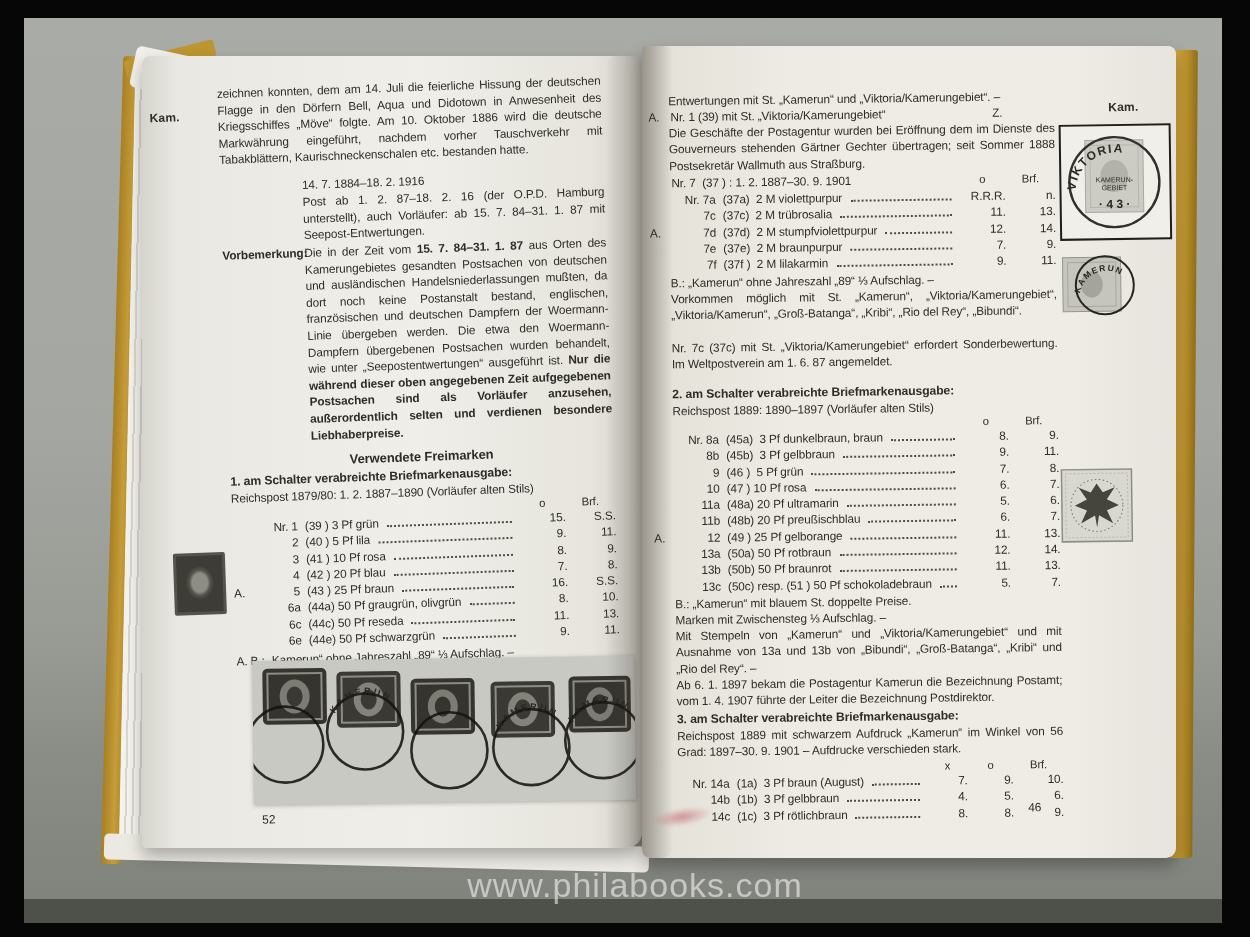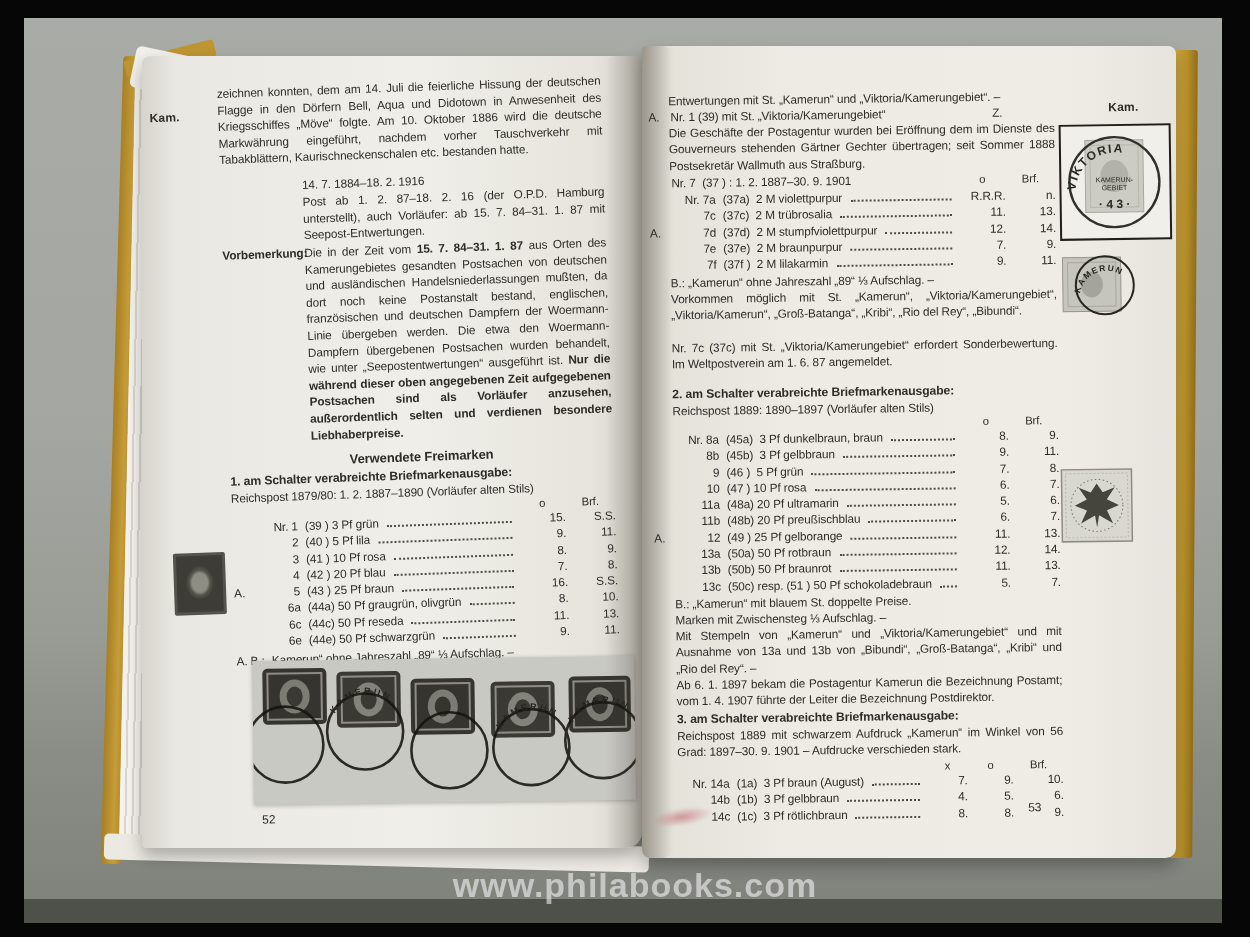--- a/index.html
+++ b/index.html
@@ -53,21 +53,21 @@
   .margin-stamp{position:absolute;left:26px;top:490px;width:46px;height:56px;background:#3d3c36;
     border:3px solid #55544c;border-radius:2px;
     background-image:radial-gradient(ellipse 14px 17px at 50% 48%,#8e8d83 0 55%,#55544c 75%,#3d3c36 100%);}
   .vik-frame{position:absolute;left:420px;top:81px;width:108px;height:112px;border:2.5px solid #1f1e1a;
     background:#f0efe9;}
   .stamp2{position:absolute;left:420px;top:210px;width:88px;height:64px;}
   .eagle{position:absolute;left:412px;top:422px;width:82px;height:80px;}
   .smudge{position:absolute;left:652px;top:808px;width:60px;height:18px;transform:rotate(-9deg);
     background:radial-gradient(closest-side,rgba(190,85,96,.55),rgba(190,85,96,0));filter:blur(1px);}
   .watermark{position:absolute;left:415px;top:866px;width:440px;text-align:center;
-    font-size:34px;font-weight:700;letter-spacing:1px;color:rgba(255,255,255,.55);filter:blur(.3px);}
+    font-size:34px;font-weight:400;letter-spacing:1px;color:rgba(255,255,255,.55);filter:blur(.3px);}
   svg text{font-family:"Liberation Sans",sans-serif;}
 </style>
 </head>
 <body>
 
 <div class="scene">
   <div class="photo-bg"></div>
   <div class="dark-band"></div>
   <div class="cover-left"></div>
   <div class="cover-tl"></div>
@@ -442,21 +442,21 @@
           <div class="tbl-row">
             <span class="flag"></span>
             <span class="nr" style="width:50px;flex:0 0 50px;">14c</span>
             <span class="lbl">(1c)  3 Pf rötlichbraun</span>
             <span class="leader"></span>
             <span class="px">8.</span>
             <span class="po">8.</span>
             <span class="pb">9.</span>
           </div>
         </div>
-      <div class="pagenum" style="left:380px;top:756px;">53</div>
+      <div class="pagenum" style="left:380px;top:756px;">46</div>
 
       <div class="vik-frame">
         <svg width="108" height="112" viewBox="0 0 108 112">
           <rect x="24" y="14" width="58" height="72" fill="#ccccc5" stroke="#a9a8a0"></rect>
           <rect x="29" y="19" width="48" height="62" fill="none" stroke="#b7b6ae"></rect>
           <ellipse cx="53" cy="50" rx="14" ry="16" fill="#b3b2aa"></ellipse>
           <circle cx="53" cy="56" r="45" fill="none" stroke="#31302a" stroke-width="2.4"></circle>
           <defs>
               <path id="vikArc" d="M 14 64 A 40 40 0 0 1 92 54"></path>
             </defs>

